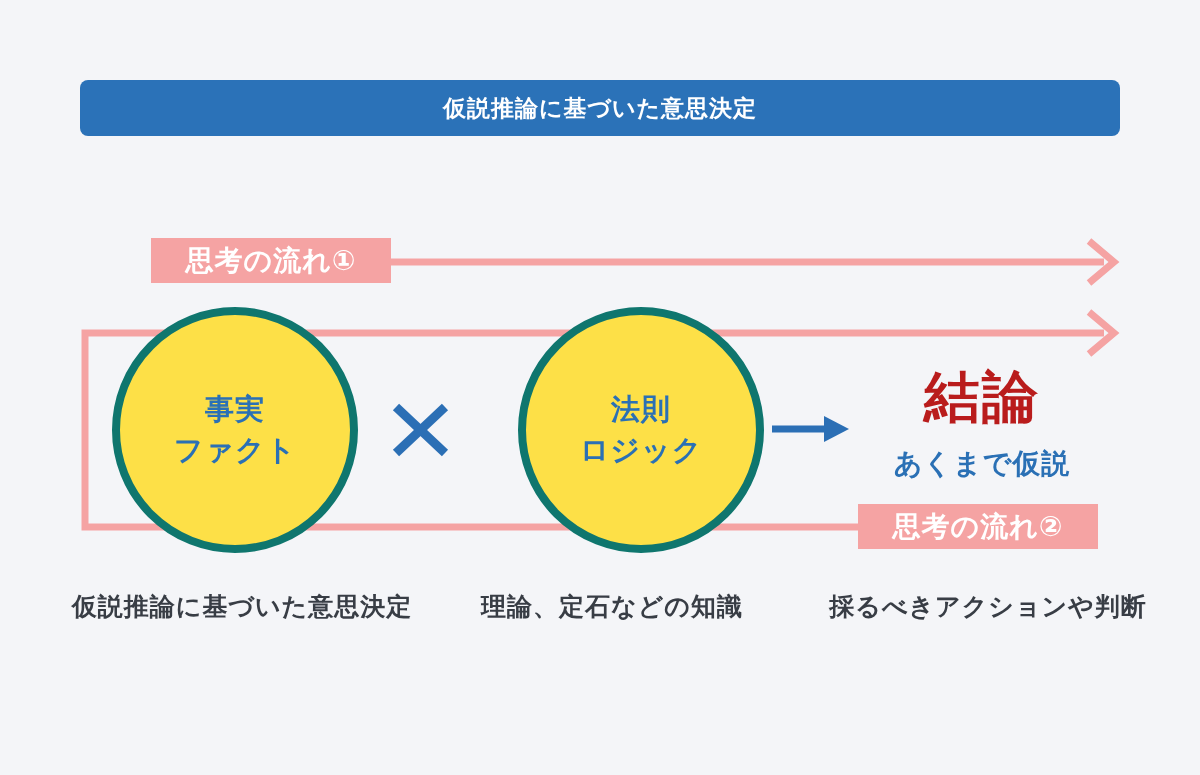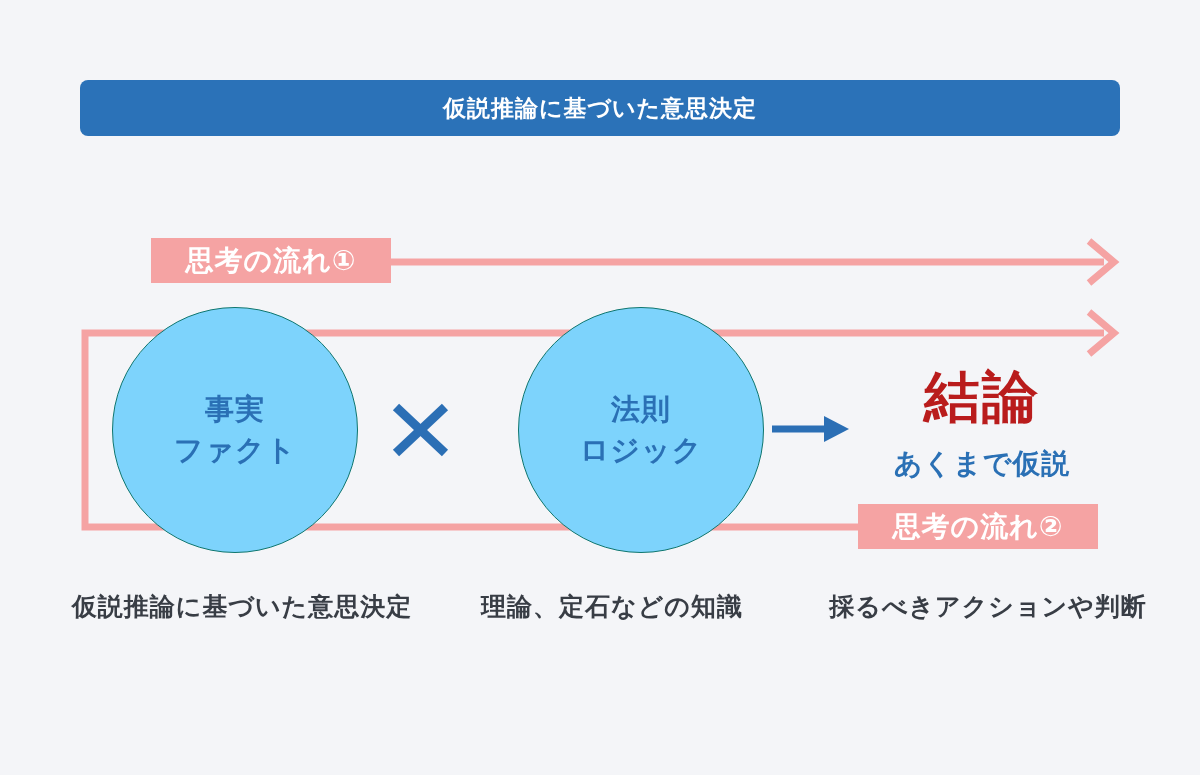--- a/index.html
+++ b/index.html
@@ -46,22 +46,22 @@
     letter-spacing: 1px;
     z-index: 3;
   }
   .label-flow1 { left: 130px; top: 238px; width: 240px; margin-left: 21px; }
   .label-flow2 { left: 858px; top: 504px; width: 240px; }
   .circle {
     position: absolute;
     top: 307px;
     width: 246px; height: 246px;
     box-sizing: border-box;
-    background: #7dd3fc;
-    border: 1px solid #0f766e;
+    background: #fde047;
+    border: 8px solid #0f766e;
     border-radius: 50%;
     display: flex; align-items: center; justify-content: center;
     text-align: center;
     z-index: 2;
   }
   .circle-fact { left: 112px; }
   .circle-logic { left: 518px; }
   .circle .circle-text {
     color: #2A70B5;
     font-size: 29px;

